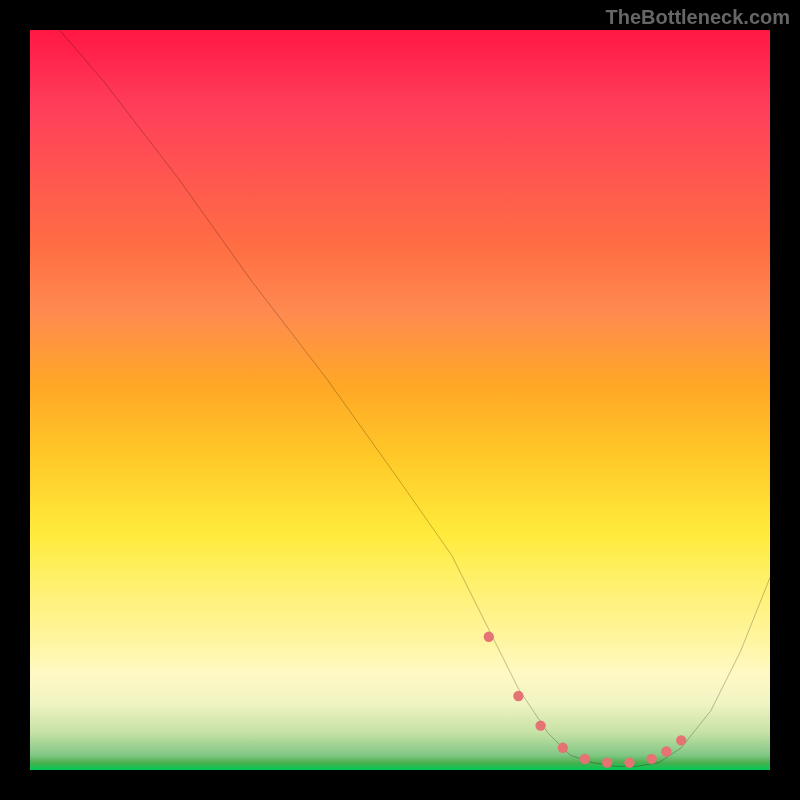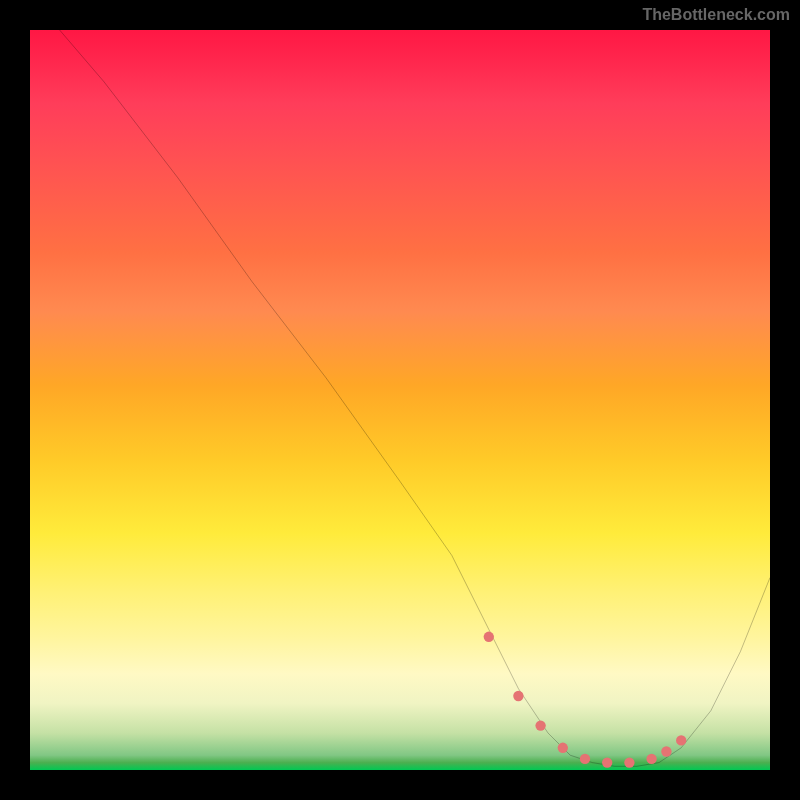--- a/index.html
+++ b/index.html
@@ -9,21 +9,21 @@
     background: #000;
     position: relative;
     font-family: Arial, sans-serif;
     overflow: hidden;
   }
   .watermark {
     position: absolute;
     top: 6px;
     right: 10px;
     color: #666;
-    font-size: 16px;
+    font-size: 20px;
     font-weight: bold;
     z-index: 10;
   }
   .plot-area {
     position: absolute;
     left: 30px;
     top: 30px;
     width: 740px;
     height: 740px;
     background: linear-gradient(to bottom,

